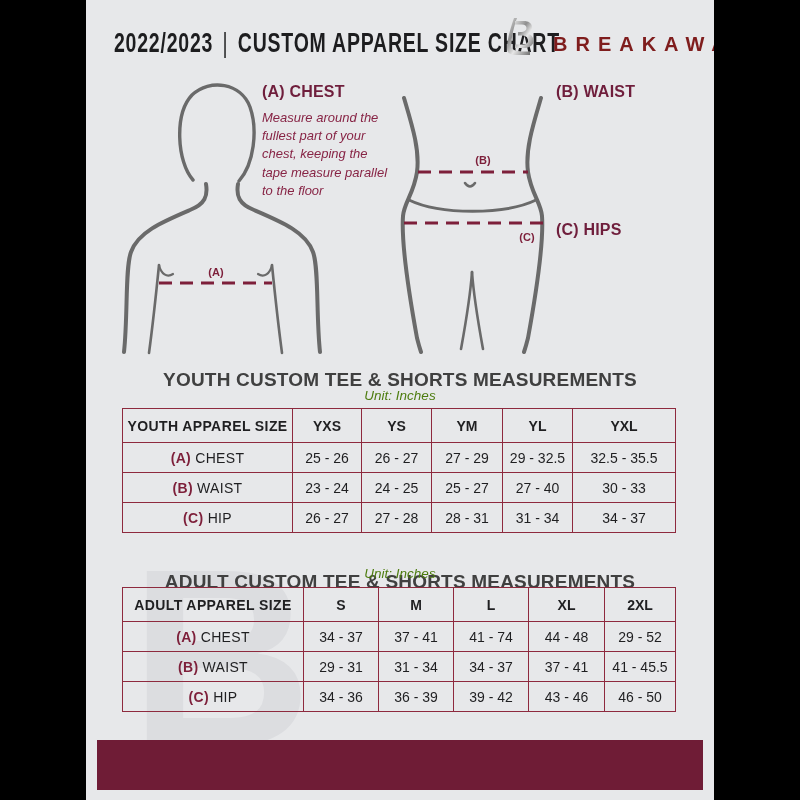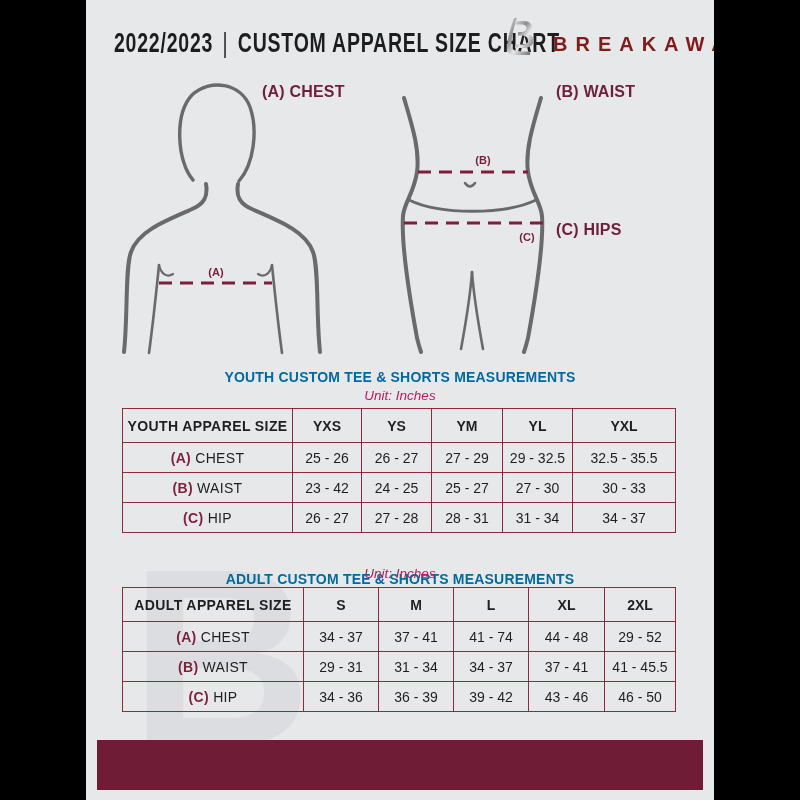--- a/index.html
+++ b/index.html
@@ -33,22 +33,22 @@
   }
 
   
   .guide-title{font-size:16px;font-weight:bold;color:#6f1e3c;letter-spacing:.2px;}
   .guide-text{
     margin-top:8px;font-size:13px;font-style:italic;color:#872445;
     line-height:1.4;white-space:pre-line;
   }
 
   
-  .sec-title{left:0;width:628px;text-align:center;font-size:14px;font-weight:bold;color:#0369a1;letter-spacing:.2px;}
-  .sec-unit{left:0;width:628px;text-align:center;font-size:13.5px;font-style:italic;color:#be185d;}
+  .sec-title{left:0;width:628px;text-align:center;font-size:19px;font-weight:bold;color:#404040;letter-spacing:.2px;}
+  .sec-unit{left:0;width:628px;text-align:center;font-size:13.5px;font-style:italic;color:#4d7c0f;}
 
   
   table.size-table{
     border-collapse:collapse;table-layout:fixed;width:553px;background:transparent;
   }
   table.size-table th,table.size-table td{
     border:1.6px solid #8e2a3e;text-align:center;vertical-align:middle;
     font-size:14px;color:#1f1f21;padding:0;
   }
   table.size-table thead tr{height:34px;}
@@ -101,20 +101,21 @@
       <path d="M 39,185 C 41,194 47,198 53,194" stroke-width="2.2"></path>
       <path d="M 152,185 C 154,205 158,243 162,273" stroke-width="2.6"></path>
       <path d="M 152,185 C 150,194 144,198 138,194" stroke-width="2.2"></path>
     </g>
     <line x1="39" y1="203" x2="152" y2="203" stroke="#7d1f3a" stroke-width="3.2" stroke-dasharray="13 8"></line>
     <text x="96" y="196" text-anchor="middle" font-size="11" font-weight="bold" fill="#7d1f3a">(A)</text>
   </svg>
 
   <div class="abs" style="left:176px;top:83px;width:134px;">
     <div class="guide-title">(A) CHEST</div>
+    <div class="guide-text">Measure around the fullest part of your chest, keeping the tape measure parallel to the floor</div>
   </div>
 
   <svg class="abs" style="left:309px;top:95px;" width="155" height="260" viewBox="0 0 155 260">
     <g fill="none" stroke="#6a6a6a" stroke-width="3.4" stroke-linecap="round">
       <path d="M 9,3 C 17,30 25,55 22,77 C 19,98 9,108 8,121 C 6,150 16,210 22,243 C 24,251 25,254 26,257" stroke-width="4"></path>
       <path d="M 146,3 C 138,30 130,55 133,77 C 136,98 146,108 147,121 C 149,150 139,210 133,243 C 131,251 130,254 129,257" stroke-width="4"></path>
       <path d="M 14,105 C 45,120 110,120 141,105" stroke-width="3"></path>
       <path d="M 70,88 Q 75,95 80,88" stroke-width="2.6"></path>
       <path d="M 77,177 C 75,205 70,232 66,254" stroke-width="2.6"></path>
       <path d="M 77,177 C 79,205 84,232 88,254" stroke-width="2.6"></path>
@@ -159,24 +160,24 @@
       <tr>
         <td class="row-label"><span class="pfx">(A)</span> <span>CHEST</span></td>
         <td>25 - 26</td>
         <td>26 - 27</td>
         <td>27 - 29</td>
         <td>29 - 32.5</td>
         <td>32.5 - 35.5</td>
       </tr>
       <tr>
         <td class="row-label"><span class="pfx">(B)</span> <span>WAIST</span></td>
-        <td>23 - 42</td>
+        <td>23 - 24</td>
         <td>24 - 25</td>
         <td>25 - 27</td>
-        <td>27 - 30</td>
+        <td>27 - 40</td>
         <td>30 - 33</td>
       </tr>
       <tr>
         <td class="row-label"><span class="pfx">(C)</span> <span>HIP</span></td>
         <td>26 - 27</td>
         <td>27 - 28</td>
         <td>28 - 31</td>
         <td>31 - 34</td>
         <td>34 - 37</td>
       </tr>

